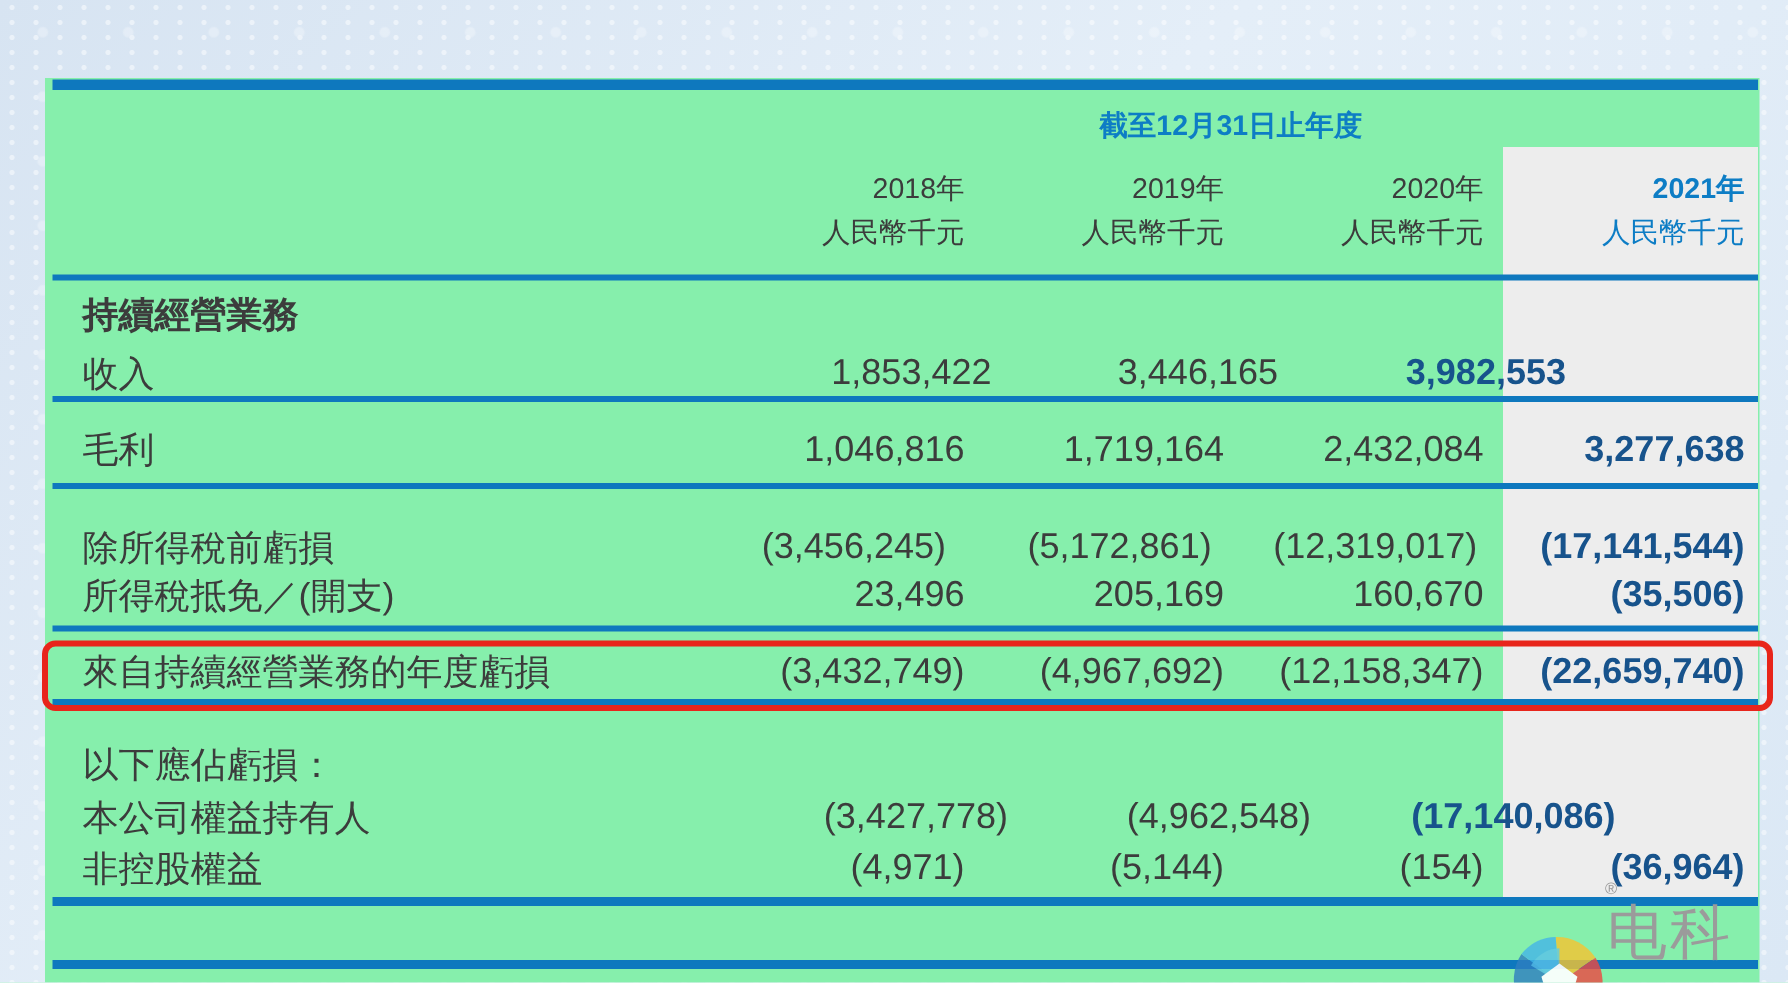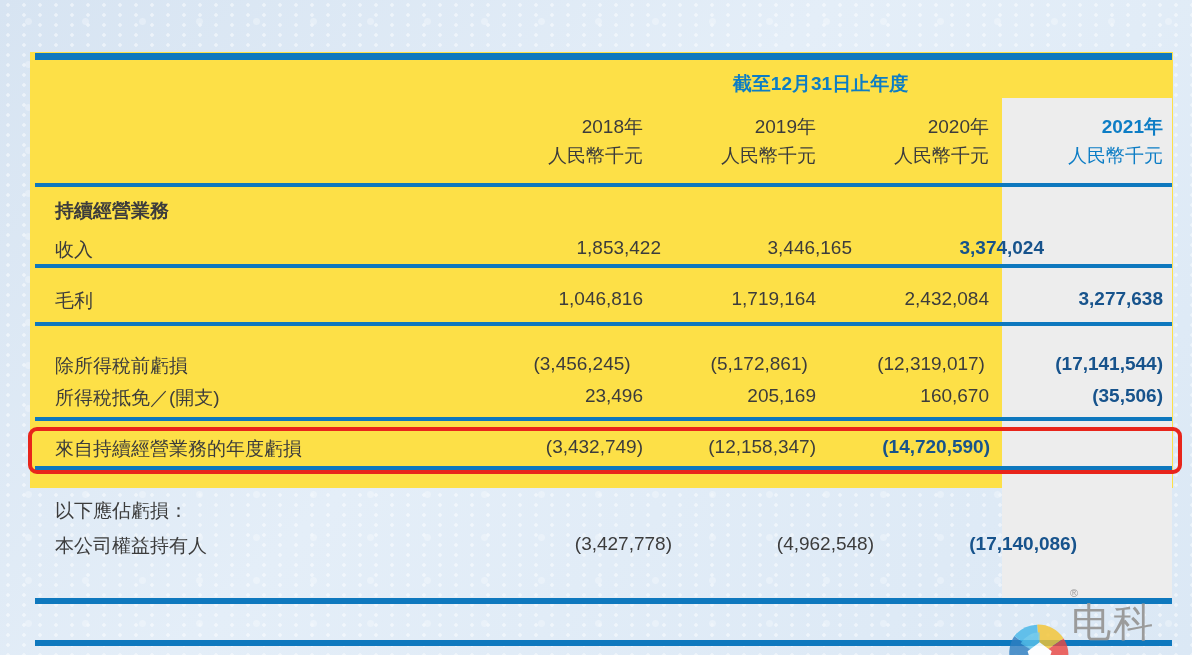--- a/index.html
+++ b/index.html
@@ -11,43 +11,43 @@
   }
   
   body::before{
     content:""; position:absolute; inset:0;
     background-image:radial-gradient(circle, rgba(255,255,255,.85) 1.5px, transparent 2px),
                      radial-gradient(circle, rgba(255,255,255,.5) 3px, transparent 4px);
     background-size:16px 10px, 57px 43px;
     opacity:.55; pointer-events:none;
   }
   .card{
-    position:absolute; left:30px; top:52px; width:1143px; height:436px;
-    background:#fde047;
+    position:absolute; left:30px; top:52px; width:1143px; height:603px;
+    background:#86efac;
   }
   .tablewrap{ position:absolute; left:5px; top:0; width:1137px; height:603px; }
 
   .grayband{ position:absolute; left:967px; top:46px; width:170px; height:502px; background:#ededed; z-index:0; }
 
   .rule{ position:absolute; left:0; width:1137px; background:#0e78be; z-index:2; }
 
-  .trow{ position:absolute; left:0; width:1137px; height:24px; display:flex; 
-         font-size:19px; color:#3c3c3c; z-index:2; }
+  .trow{ position:absolute; left:0; width:1137px; height:24px; display:flex; align-items:center;
+         font-size:24px; color:#3c3c3c; z-index:2; }
   .lbl{ width:434px; padding-left:20px; text-align:left; white-space:nowrap; }
   .num{ width:173px; text-align:right; white-space:nowrap; }
   .c1{ width:174px; }
   .c4{ width:183px; padding-right:9px; }
   .bold{ font-weight:700; }
   .blue{ color:#0d7dc5; }
   .navy{ color:#17538c; font-weight:700; }
 
   .periodhdr{ position:absolute; left:434px; top:19px; width:703px; height:26px;
     text-align:center; font-size:19px; font-weight:700; color:#0d7dc5; z-index:2; }
 
-  .hdr-row{ position:absolute; left:0; width:1137px; height:24px; display:flex; 
+  .hdr-row{ position:absolute; left:0; width:1137px; height:24px; display:flex; align-items:center;
     font-size:19px; color:#3c3c3c; z-index:2; }
 
   .redbox{ position:absolute; left:-7px; top:375px; width:1154px; height:47px;
     border:4px solid #e8251b; border-radius:9px; z-index:3; background:transparent; }
 
   .logo{ position:absolute; left:1008px; top:589px; display:flex; align-items:center; z-index:5; }
   .logo .mark{ width:66px; height:66px; opacity:.92; }
   .logo .rsign{ position:absolute; left:62px; top:-2px; font-size:11px; color:#9a9a9a; }
   .logo .brand{ font-size:40px; color:#9b9b9b; font-weight:500; letter-spacing:2px; line-height:66px; }
 </style>
@@ -86,21 +86,21 @@
       <div class="num c1"></div>
         <div class="num"></div>
       <div class="num"></div>
         <div class="num c4"></div>
     </div>
 
     <div class="trow" style="top:185px;gap:18px;">
       <div class="lbl">收入</div>
       <div class="num c1">1,853,422</div>
       <div class="num">3,446,165</div>
-      <div class="num c4 navy">3,374,024</div>
+      <div class="num c4 navy">3,982,553</div>
     </div>
 
     <div class="rule" style="top:212px; height:4px;"></div>
 
     <div class="trow" style="top:236px;">
       <div class="lbl">毛利</div>
       <div class="num c1">1,046,816</div>
       <div class="num">1,719,164</div>
       <div class="num">2,432,084</div>
       <div class="num c4 navy">3,277,638</div>
@@ -122,22 +122,23 @@
       <div class="num">205,169</div>
       <div class="num">160,670</div>
       <div class="num c4 navy">(35,506)</div>
     </div>
 
     <div class="rule" style="top:365px; height:4px;"></div>
 
     <div class="trow" style="top:384px;">
       <div class="lbl">來自持續經營業務的年度虧損</div>
       <div class="num c1">(3,432,749)</div>
+      <div class="num">(4,967,692)</div>
       <div class="num">(12,158,347)</div>
-      <div class="num c4 navy">(14,720,590)</div>
+      <div class="num c4 navy">(22,659,740)</div>
     </div>
 
     <div class="rule" style="top:414px; height:4px;"></div>
 
     <div class="redbox"></div>
 
     <div class="trow" style="top:446px;">
       <div class="lbl">以下應佔虧損：</div>
       <div class="num c1"></div>
         <div class="num"></div>
@@ -145,20 +146,27 @@
         <div class="num c4"></div>
     </div>
 
     <div class="trow" style="top:481px;gap:29px;">
       <div class="lbl">本公司權益持有人</div>
       <div class="num c1">(3,427,778)</div>
       <div class="num">(4,962,548)</div>
       <div class="num c4 navy">(17,140,086)</div>
     </div>
 
+    <div class="trow" style="top:515px;">
+      <div class="lbl">非控股權益</div>
+      <div class="num c1">(4,971)</div>
+      <div class="num">(5,144)</div>
+      <div class="num">(154)</div>
+      <div class="num c4 navy">(36,964)</div>
+    </div>
 
     <div class="rule" style="top:546px; height:6px;"></div>
     <div class="rule" style="top:588px; height:6px;"></div>
   </div>
 </div>
 
 <div class="logo">
   <svg class="mark" viewBox="0 0 100 100">
     <g opacity="0.88">
       <path d="M50 50 L46 2 A48 48 0 0 1 88 24 Z" fill="#f5c431"></path>

